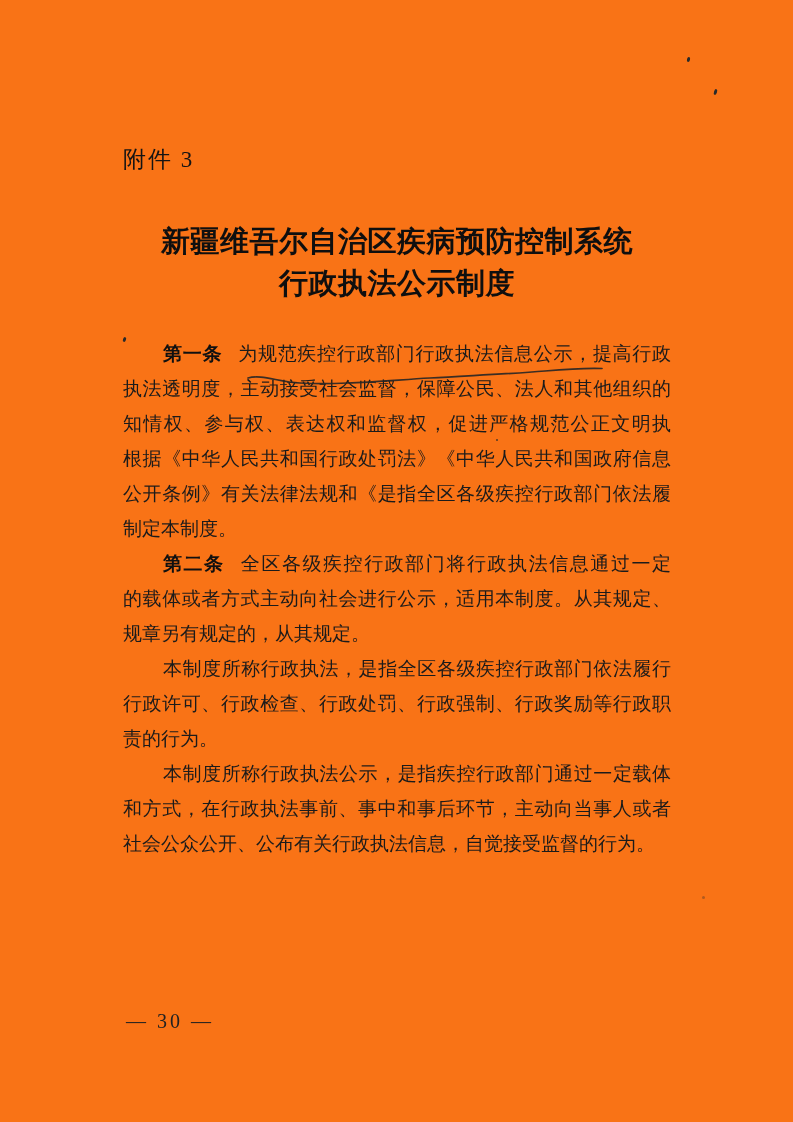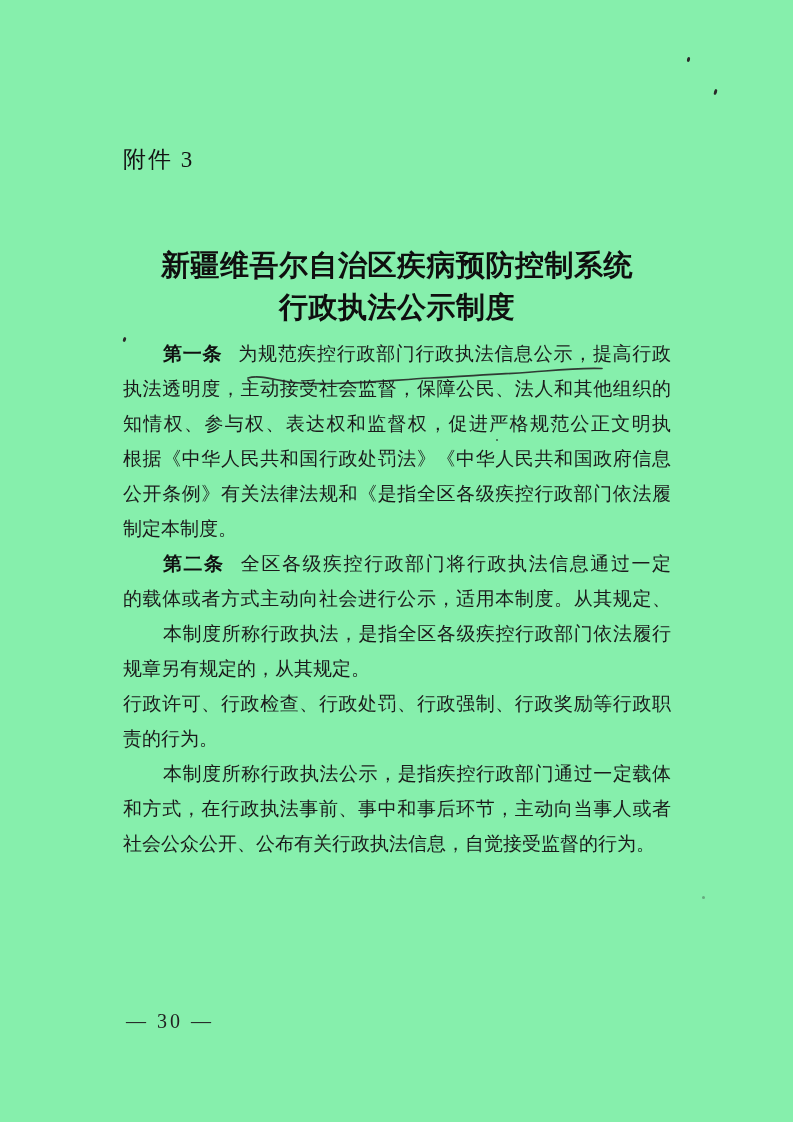--- a/index.html
+++ b/index.html
@@ -3,21 +3,21 @@
 <meta charset="utf-8">
 <style>
   * { margin: 0; padding: 0; box-sizing: border-box; }
   html, body { background: #e9e9e9; }
   body { font-family: "Liberation Serif", "DejaVu Serif", serif; }
 
   .page {
     position: relative;
     width: 793px;
     height: 1122px;
-    background: #86efac;
+    background: #f97316;
     color: #1d1d1d;
     overflow: hidden;
   }
 
   .attachment-label {
     position: absolute;
     left: 123px;
     top: 144px;
     font-size: 23px;
     letter-spacing: 2px;
@@ -28,21 +28,20 @@
     position: absolute;
     left: 123px;
     top: 220px;
     width: 548px;
     text-align: center;
     font-weight: bold;
     font-size: 29px;
     line-height: 42px;
     color: #0f0f0f;
     letter-spacing: 0.5px;
-    margin-top: 24px;
   }
 
   .doc-body {
     position: absolute;
     left: 123px;
     top: 338px;
     width: 548px;
     font-size: 19px;
     line-height: 35px;
     color: #1b1b1b;
@@ -108,22 +107,22 @@
 
   <div class="doc-body">
       <div class="bodyline indent"><b class="clause">第一条</b><span>为规范疾控行政部门行政执法信息公示，提高行政</span></div>
       <div class="bodyline"><span>执法透明度，主动接受社会监督，保障公民、法人和其他组织的</span></div>
       <div class="bodyline"><span>知情权、参与权、表达权和监督权，促进严格规范公正文明执法，</span></div>
       <div class="bodyline"><span>根据《中华人民共和国行政处罚法》《中华人民共和国政府信息</span></div>
       <div class="bodyline"><span>公开条例》有关法律法规和《是指全区各级疾控行政部门依法履行</span></div>
       <div class="bodyline last"><span>制定本制度。</span></div>
       <div class="bodyline indent"><b class="clause">第二条</b><span>全区各级疾控行政部门将行政执法信息通过一定</span></div>
       <div class="bodyline"><span>的载体或者方式主动向社会进行公示，适用本制度。从其规定、</span></div>
+      <div class="bodyline last"><span>规章另有规定的，从其规定。</span></div>
       <div class="bodyline indent"><span>本制度所称行政执法，是指全区各级疾控行政部门依法履行</span></div>
-      <div class="bodyline last"><span>规章另有规定的，从其规定。</span></div>
       <div class="bodyline"><span>行政许可、行政检查、行政处罚、行政强制、行政奖励等行政职</span></div>
       <div class="bodyline last"><span>责的行为。</span></div>
       <div class="bodyline indent"><span>本制度所称行政执法公示，是指疾控行政部门通过一定载体</span></div>
       <div class="bodyline"><span>和方式，在行政执法事前、事中和事后环节，主动向当事人或者</span></div>
       <div class="bodyline last"><span>社会公众公开、公布有关行政执法信息，自觉接受监督的行为。</span></div>
     </div>
 
   <svg class="pen-annotation-svg" width="793" height="1122" viewBox="0 0 793 1122">
     <path d="M 248 378
              C 262 374, 278 382, 300 383

